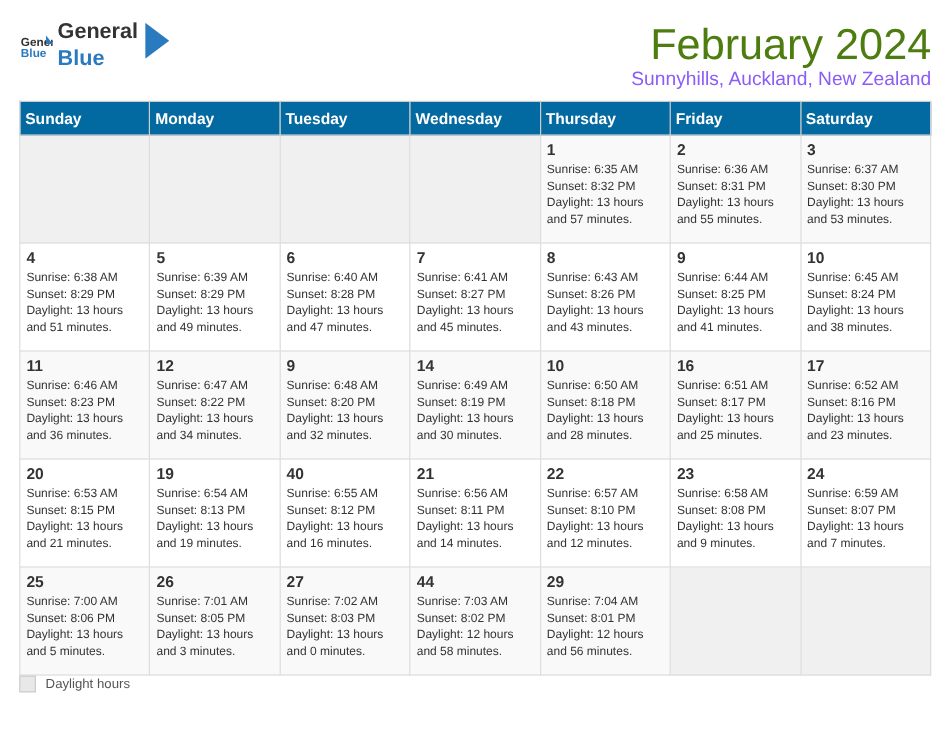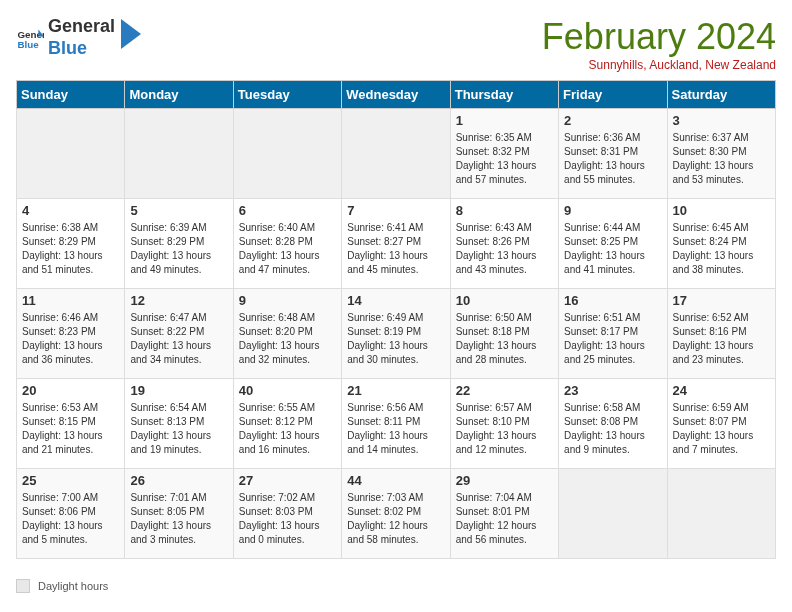--- a/index.html
+++ b/index.html
@@ -27,22 +27,22 @@
     }
     .title-area {
       text-align: right;
     }
     .month-title {
       font-size: 36px;
       font-weight: normal;
       color: #4d7c0f;
     }
     .location-title {
-      font-size: 12px;
-      color: #b91c1c;
+      font-size: 16px;
+      color: #8b5cf6;
     }
     .calendar-table {
       width: 100%;
       border-collapse: collapse;
       font-size: 11px;
     }
     .calendar-table thead th {
       background-color: #0369a1;
       color: #fff;
       padding: 6px 4px;
@@ -74,21 +74,21 @@
     }
     .day-info {
       font-size: 10px;
       line-height: 1.4;
       color: #333;
     }
     .empty-cell {
       background-color: #f0f0f0 !important;
     }
     .footer-note {
-      margin-top: 20px;
+      margin-top: 0;
       font-size: 11px;
       color: #555;
       display: flex;
       align-items: center;
       gap: 8px;
     }
     .footer-note-box {
       width: 14px;
       height: 14px;
       background: #e8e8e8;

